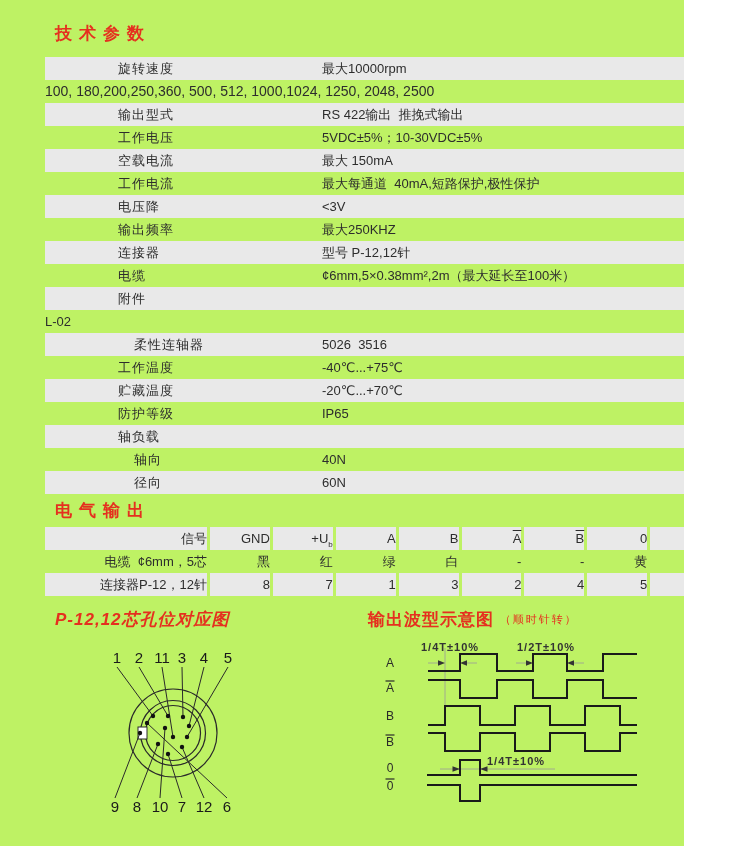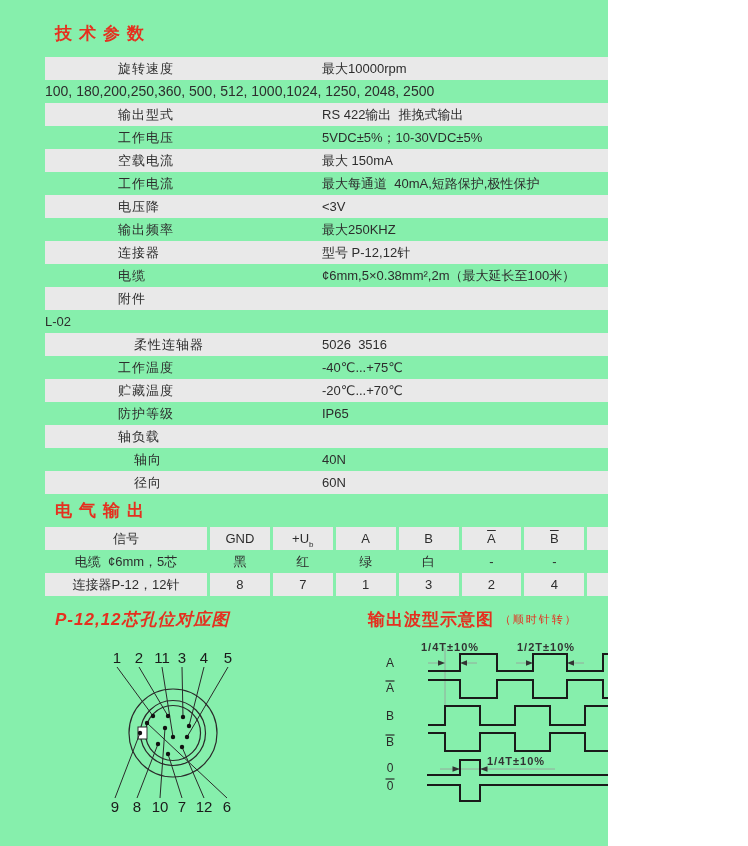--- a/index.html
+++ b/index.html
@@ -1,17 +1,17 @@
 <!DOCTYPE html>
 <html><head>
 <meta charset="utf-8">
 <style>
   html,body{margin:0;padding:0;background:#fff;}
   .page{
-    position:relative;width:608px;height:846px;background:#86efac;overflow:hidden;
+    position:relative;width:684px;height:846px;background:#bef264;overflow:hidden;
     font-family:"Liberation Sans","DejaVu Sans",sans-serif;color:#2d2d2d;
   }
   
   .sec-title{
     position:absolute;left:55px;font-size:17px;font-weight:bold;color:#e5301f;
     letter-spacing:7px;white-space:nowrap;
   }
   .t1{top:22px;}
   .t2{top:499px;}
   .sub-title{
@@ -27,21 +27,21 @@
   .trow{display:flex;height:23px;line-height:23px;font-size:13px;}
   .trow.gray{background:#e9e9e9;}
   .tlabel{width:277px;padding-left:73px;box-sizing:border-box;white-space:pre;letter-spacing:1px;}
   .tlabel.indent{padding-left:89px;}
   .tvalue{flex:1;white-space:pre;}
   .tvalue.small{font-size:14px;letter-spacing:0;}
 
   
   .elec-table{position:absolute;left:45px;top:527px;width:665px;}
   .erow{display:flex;height:23px;line-height:23px;font-size:13px;margin-bottom:0;}
-  .ecell{flex:1;margin-right:3px;text-align:center;}
+  .ecell{flex:1;margin-right:3px;text-align:right;}
   .ecell:last-child{margin-right:0;}
   .ecell.first{flex:none;width:162px;white-space:pre;}
   .erow.gray .ecell{background:#e9e9e9;}
   .ov{text-decoration:overline;}
   .ecell sub{font-size:8px;}
 
   
   .diagram{position:absolute;}
   .conn-svg{left:95px;top:646px;}
   .wave-svg{left:380px;top:638px;}

